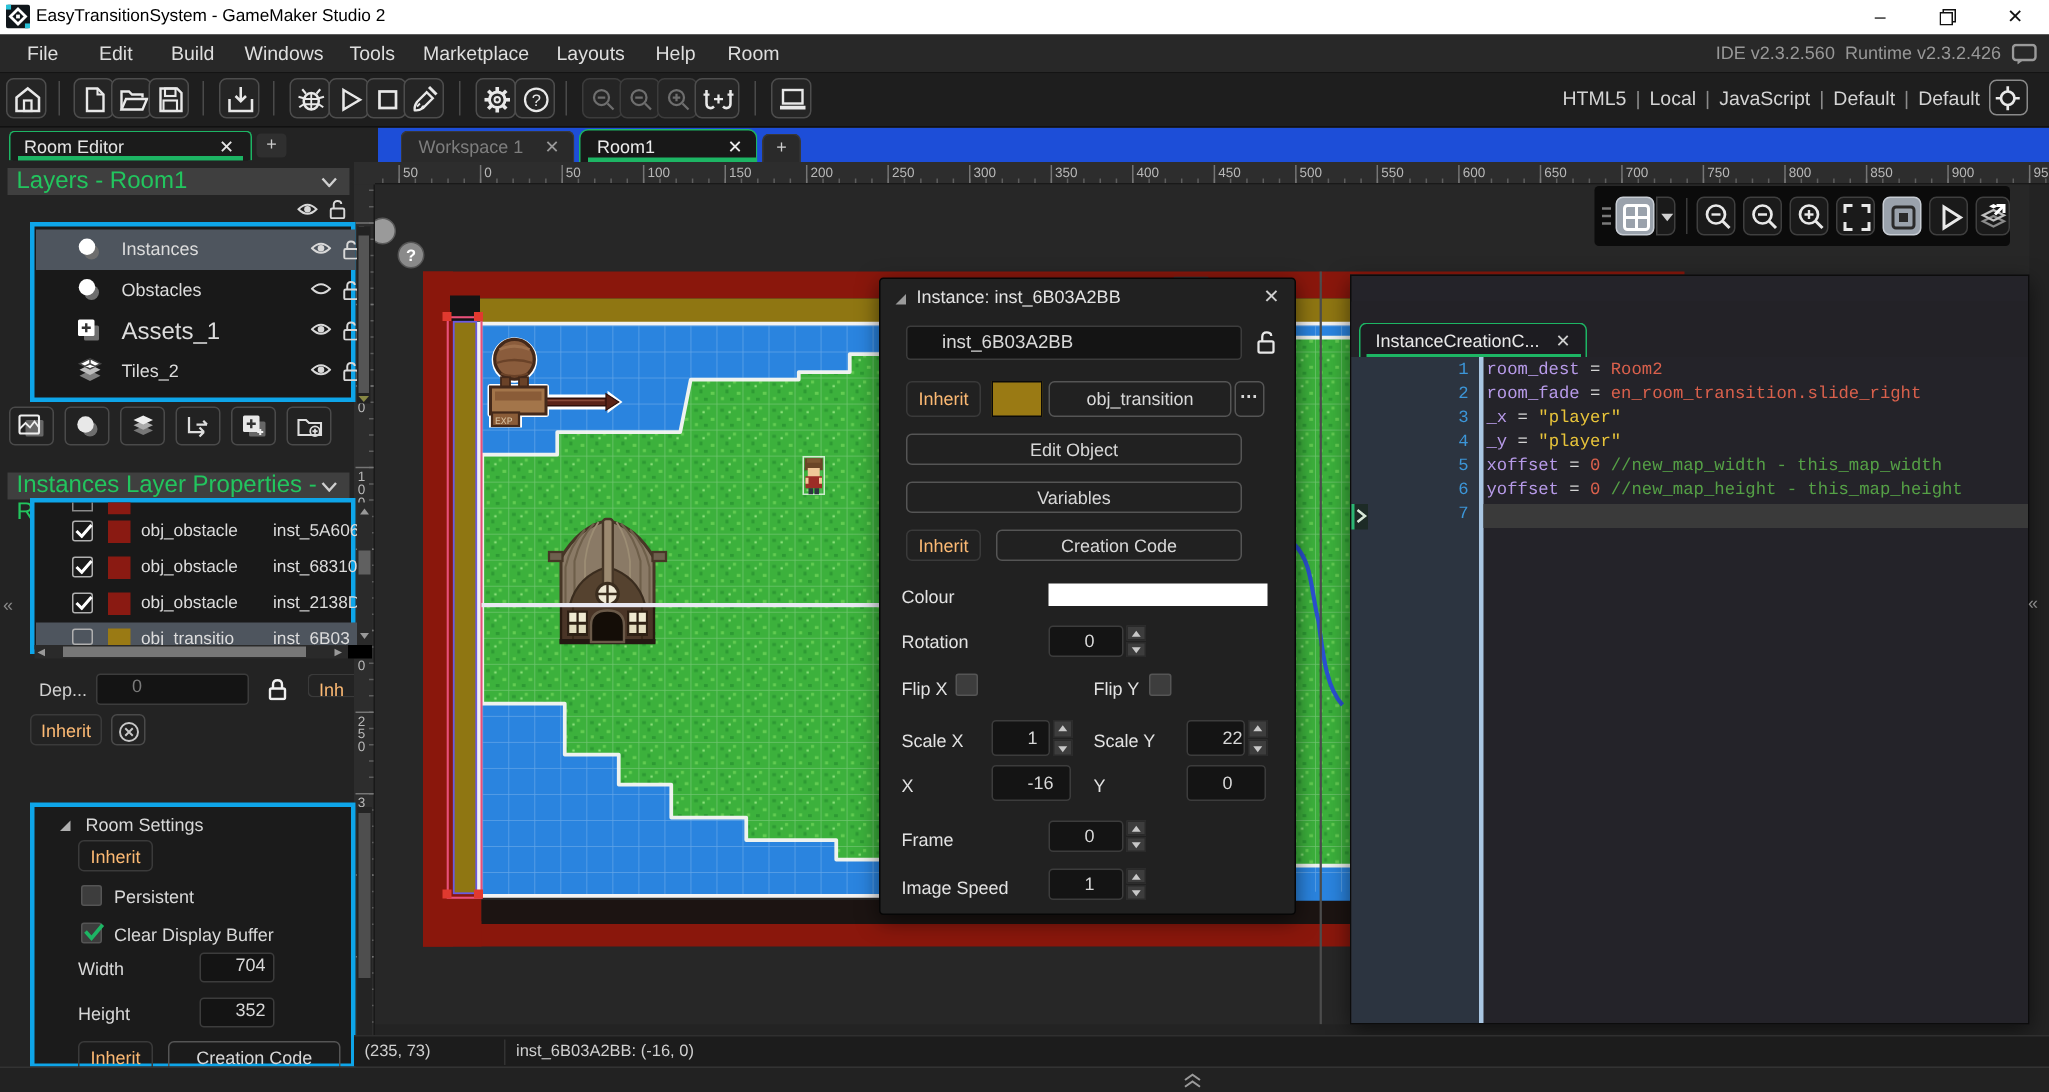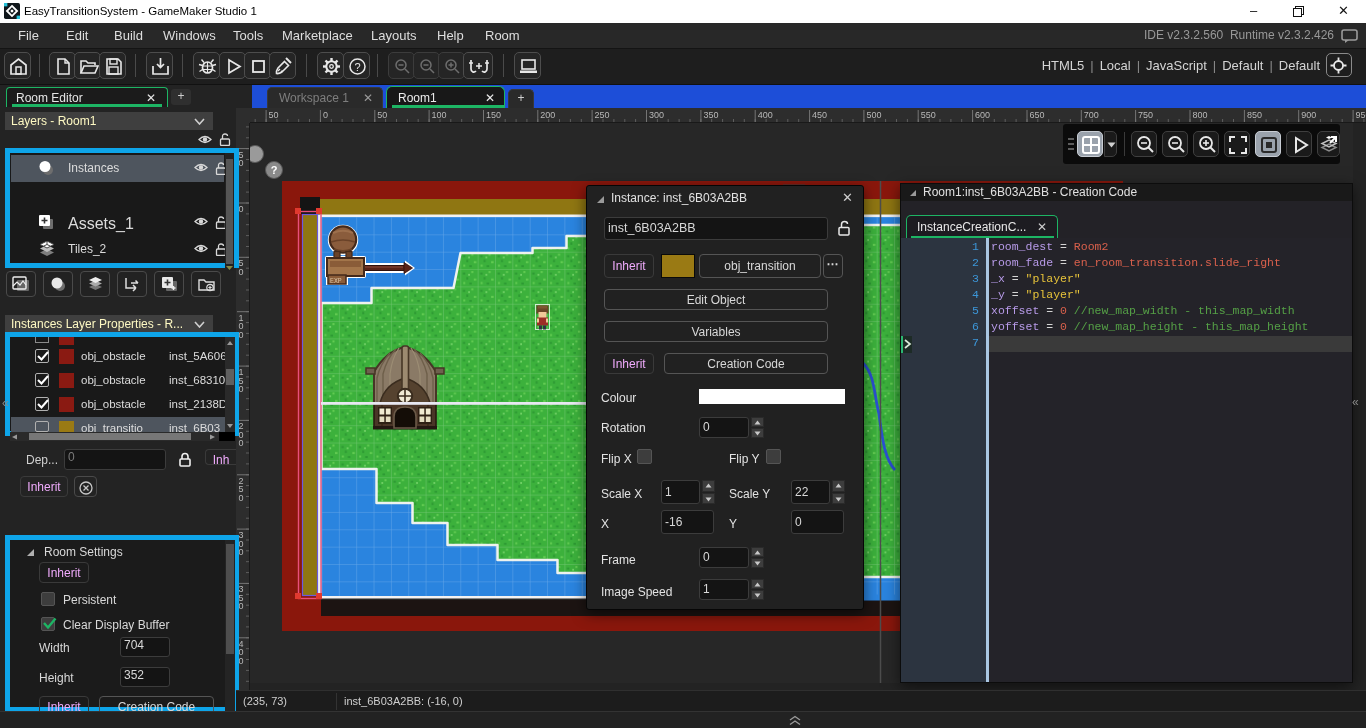--- a/index.html
+++ b/index.html
@@ -16,25 +16,25 @@
 
 #toolbar{left:0;top:49px;width:1366px;height:36px;background:#1e1e1e;border-bottom:1px solid #111}
 .tbtn{position:absolute;top:3px;width:27px;height:27px;border:1px solid #4d4d4d;border-radius:5px;background:#252525}
 .tbtn svg{position:absolute;left:3px;top:3px}
 .tsep{position:absolute;top:5px;width:1px;height:23px;background:#4a4a4a}
 #buildtxt{position:absolute;right:46px;top:9px;color:#d4d4d4;font-size:13px}
 #buildtxt .sp{color:#8a8a8a;padding:0 6px}
 
 #ldock{left:0;top:85px;width:236px;height:626px;background:#232323}
 .ptab{position:absolute;background:#1b1b1b;border:1px solid #1db564;border-bottom:none;border-radius:4px 4px 0 0;color:#e6e6e6;font-size:12px}
-.phead{position:absolute;left:5px;width:208px;height:18px;background:#3f3f3f;color:#fef9c3;font-size:12px;line-height:18px;padding-left:6px}
-.panel{position:absolute;left:5px;width:234px;background:#191919;border:5px solid #0ea5e9}
+.phead{position:absolute;left:5px;width:228px;height:18px;background:#3f3f3f;color:#22c55e;font-size:16px;line-height:18px;padding-left:6px}
+.panel{position:absolute;left:20px;width:217px;background:#191919;border:3px solid #0ea5e9}
 .btn{position:absolute;border:1px solid #555;border-radius:4px;color:#d8d8d8;font-size:12px;text-align:center;background:transparent}
-.btn.dis{border-color:#3a3a3a;color:#f0abfc}
-.inp{position:absolute;background:#141414;border:1px solid #3c3c3c;border-radius:3px;color:#d8d8d8;font-size:12px;padding-left:3px}
+.btn.dis{border-color:#3a3a3a;color:#fdba74}
+.inp{position:absolute;background:#141414;border:1px solid #3c3c3c;border-radius:3px;color:#d8d8d8;font-size:12px;padding-left:23px}
 .cb{position:absolute;width:14px;height:14px;background:#3d3d3d;border:1px solid #555;border-radius:2px}
 
 #tabbar{left:252px;top:85px;width:1130px;height:23px;background:#1d4ed8}
 #hruler{left:250px;top:108px;width:1116px;height:15px;background:#2d2d2d;border-bottom:1px solid #191919;overflow:hidden}
 #vruler{left:236px;top:108px;width:14px;height:582px;background:#2d2d2d;border-right:1px solid #191919;overflow:hidden}
 #rcorner{left:236px;top:108px;width:14px;height:15px;background:#2d2d2d}
 #canvas{left:250px;top:123px;width:1103px;height:560px;background:#272727;overflow:hidden}
 
 #codepanel{left:900px;top:183px;width:453px;height:500px;background:#242329;border:1px solid #0c0c0c}
 
@@ -430,20 +430,34 @@
           <span style="position:absolute;left:57px;top:6px">Instances</span>
           <svg style="position:absolute;left:183px;top:8px" width="14" height="10">
             <path d="M1 4.5 Q7 -1.5 13 4.5 Q7 10.5 1 4.5 Z" fill="none" stroke="#d8d8d8" stroke-width="1.3"></path>
             <circle cx="7" cy="4.5" r="2.2" fill="#d8d8d8"></circle>
           </svg>
           <svg style="position:absolute;left:204px;top:7px" width="12" height="13">
             <rect x="1.5" y="6" width="9" height="6.5" rx="1" fill="none" stroke="#d8d8d8" stroke-width="1.3"></rect>
             <path d="M3.5 6 L3.5 3.5 Q3.5 1 6 1 Q8.5 1 8.5 3" fill="none" stroke="#d8d8d8" stroke-width="1.3"></path>
           </svg>
         </div>
+        <div class="abs" style="left:1px;top:29px;width:213px;height:27px;color:#dcdcdc;font-size:12px">
+          <svg style="position:absolute;left:27px;top:5px" width="17" height="16">
+            <circle cx="10" cy="10" r="5" fill="#6e6e6e"></circle>
+            <circle cx="7" cy="6.5" r="5.5" fill="#fff"></circle>
+          </svg>
+          <span style="position:absolute;left:57px;top:6px">Obstacles</span>
+          <svg style="position:absolute;left:183px;top:8px" width="14" height="10">
+            <path d="M1 4.5 Q7 -1.5 13 4.5 Q7 10.5 1 4.5 Z" fill="none" stroke="#d8d8d8" stroke-width="1.3"></path>
+          </svg>
+          <svg style="position:absolute;left:204px;top:7px" width="12" height="13">
+            <rect x="1.5" y="6" width="9" height="6.5" rx="1" fill="none" stroke="#d8d8d8" stroke-width="1.3"></rect>
+            <path d="M3.5 6 L3.5 3.5 Q3.5 1 6 1 Q8.5 1 8.5 3" fill="none" stroke="#d8d8d8" stroke-width="1.3"></path>
+          </svg>
+        </div>
         <div class="abs" style="left:1px;top:56px;width:213px;height:27px;color:#dcdcdc;font-size:16px">
           <svg style="position:absolute;left:27px;top:5px" width="17" height="16">
             <rect x="5" y="5" width="10" height="10" rx="1" fill="#6e6e6e"></rect>
             <rect x="1" y="1" width="11" height="11" rx="1" fill="#fff"></rect>
             <path d="M6.5 3.5 L6.5 9.5 M3.5 6.5 L9.5 6.5" stroke="#333" stroke-width="1.6"></path>
           </svg>
           <span style="position:absolute;left:57px;top:6px">Assets_1</span>
           <svg style="position:absolute;left:183px;top:8px" width="14" height="10">
             <path d="M1 4.5 Q7 -1.5 13 4.5 Q7 10.5 1 4.5 Z" fill="none" stroke="#d8d8d8" stroke-width="1.3"></path>
             <circle cx="7" cy="4.5" r="2.2" fill="#d8d8d8"></circle>
@@ -615,21 +629,21 @@
 </div>
 <div class="abs" style="left:2px;top:396px;color:#8a8a8a;font-size:12px">«</div>
 <div class="abs" id="titlebar">
  <svg class="abs" style="left:4px;top:3px" width="16" height="16" viewBox="0 0 19 19">
         <rect x="0" y="0" width="19" height="19" rx="2" fill="#10161a"></rect>
         <rect x="0" y="0" width="4" height="4" fill="#29c2d8"></rect>
         <rect x="15" y="15" width="4" height="4" fill="#29c2d8"></rect>
         <path d="M9.5 3.5 L15.5 9.5 L9.5 15.5 L3.5 9.5 Z" fill="none" stroke="#fff" stroke-width="2.2"></path>
         <rect x="8" y="8" width="3" height="3" fill="#fff"></rect>
       </svg>
- <div class="ttl">EasyTransitionSystem - GameMaker Studio 1</div>
+ <div class="ttl">EasyTransitionSystem - GameMaker Studio 2</div>
  <div class="winbtn" style="right:90px">–</div>
  <div class="winbtn" style="right:45px"><svg width="11" height="11" style="margin-top:6px">
           <rect x="2.5" y="0.5" width="8" height="8" fill="#fff" stroke="#111" stroke-width="1"></rect>
           <rect x="0.5" y="2.5" width="8" height="8" fill="#fff" stroke="#111" stroke-width="1"></rect>
         </svg></div>
  <div class="winbtn" style="right:0">✕</div>
 </div>
 <div class="abs" id="menubar">
  <div class="mitem" style="left:18px">File</div>
  <div class="mitem" style="left:66px">Edit</div>
@@ -918,26 +932,20 @@
         <div class="abs" style="left:0;top:11.0px;width:13px;height:10.0px;background:#3d3d3d;border:1px solid #2a2a2a"></div>
         <svg class="abs" style="left:3px;top:2.5px" width="7" height="5">
           <path d="M0.5 4.5 L3.5 0.5 L6.5 4.5" fill="#c8c8c8"></path>
         </svg>
         <svg class="abs" style="left:3px;top:13.5px" width="7" height="5">
           <path d="M0.5 0.5 L3.5 4.5 L6.5 0.5" fill="#c8c8c8"></path>
         </svg>
       </div>
 </div>
 <div class="abs shadow" id="codepanel">
-<div class="abs" style="left:0;top:0;width:451px;height:17px;background:#191919;color:#e0e0e0;font-size:12px">
- <svg class="abs" style="left:8px;top:5px" width="8" height="8">
-          <path d="M1 7 L7 7 L7 1 Z" fill="#9a9a9a"></path>
-        </svg>
- <span class="abs" style="left:22px;top:1px">Room1:inst_6B03A2BB - Creation Code</span>
-</div>
 <div class="abs" style="left:0;top:17px;width:451px;height:37px;background:#232227"></div>
 <div class="abs" style="left:5px;top:31px;width:152px;height:23px;background:#1d1c21;border:1px solid #1db564;border-bottom:none;border-radius:5px 5px 0 0;color:#e8e8e8;font-size:12px">
  <span class="abs" style="left:10px;top:4px">InstanceCreationC...</span>
         <span class="abs" style="right:10px;top:4px;color:#cfcfcf">✕</span>
       </div>
 <div class="abs" style="left:10px;top:52px;width:143px;height:2.5px;background:#1db564"></div>
 <div class="abs" style="left:0;top:54px;width:451px;height:444px;background:#242329;font-family:'Liberation Mono',monospace;font-size:11.5px">
  <div class="abs" style="left:0;top:0;width:85px;height:444px;background:#2c3440"></div>
  <div class="abs" style="left:85px;top:0;width:2.5px;height:444px;background:#a9c6e2"></div>
  <div class="abs" style="left:88px;top:98px;width:363px;height:16px;background:#3a3a3a"></div>

